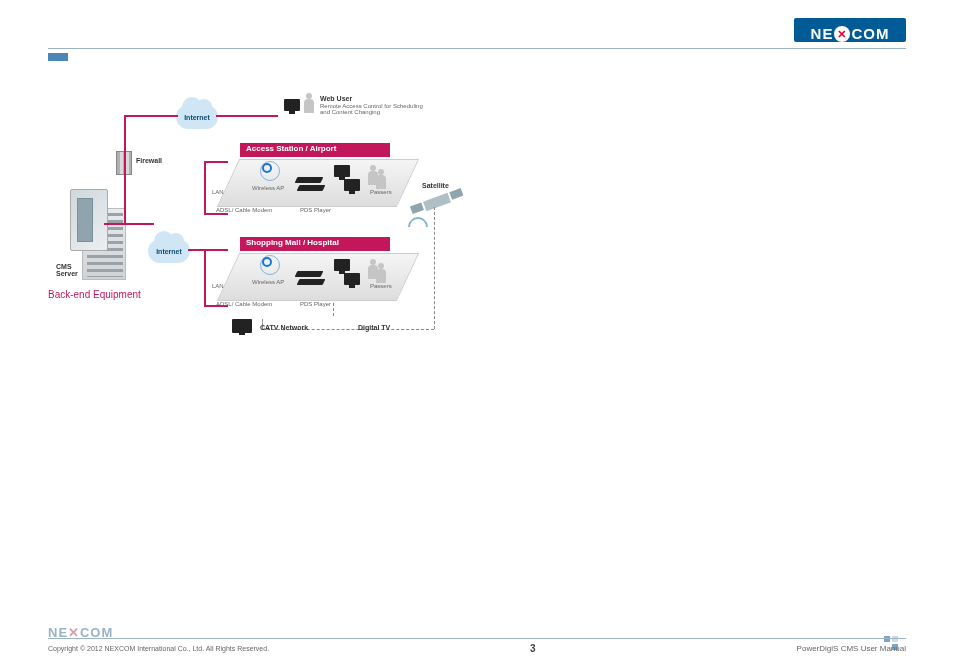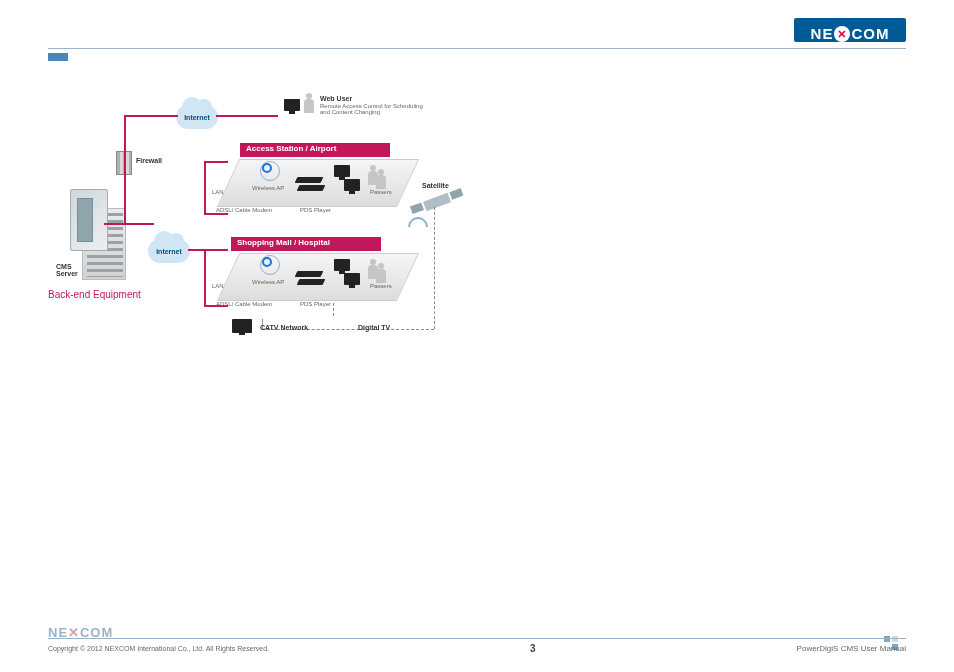--- a/index.html
+++ b/index.html
@@ -119,21 +119,21 @@
   <div class="monitor" style="left:286px;top:80px;"></div>
   <div class="monitor" style="left:296px;top:94px;"></div>
   <div class="person" style="left:320px;top:86px;"></div>
   <div class="person" style="left:328px;top:90px;"></div>
   <div class="small-label" style="left:164px;top:104px;">LAN</div>
   <div class="small-label" style="left:204px;top:100px;">Wireless AP</div>
   <div class="small-label" style="left:168px;top:122px;">ADSL/ Cable Modem</div>
   <div class="small-label" style="left:252px;top:122px;">PDS Player</div>
   <div class="small-label" style="left:322px;top:104px;">Passers</div>
 
-  <div class="band" style="left:183px;top:152px;width:150px;">Shopping Mall / Hospital</div>
+  <div class="band" style="left:192px;top:152px;width:150px;">Shopping Mall / Hospital</div>
   <div class="panel" style="left:180px;top:168px;width:180px;height:48px;"></div>
   <div class="ap-icon" style="left:214px;top:172px;"></div>
   <div class="device" style="left:248px;top:186px;"></div>
   <div class="device" style="left:250px;top:194px;"></div>
   <div class="monitor" style="left:286px;top:174px;"></div>
   <div class="monitor" style="left:296px;top:188px;"></div>
   <div class="person" style="left:320px;top:180px;"></div>
   <div class="person" style="left:328px;top:184px;"></div>
   <div class="small-label" style="left:164px;top:198px;">LAN</div>
   <div class="small-label" style="left:204px;top:194px;">Wireless AP</div>

